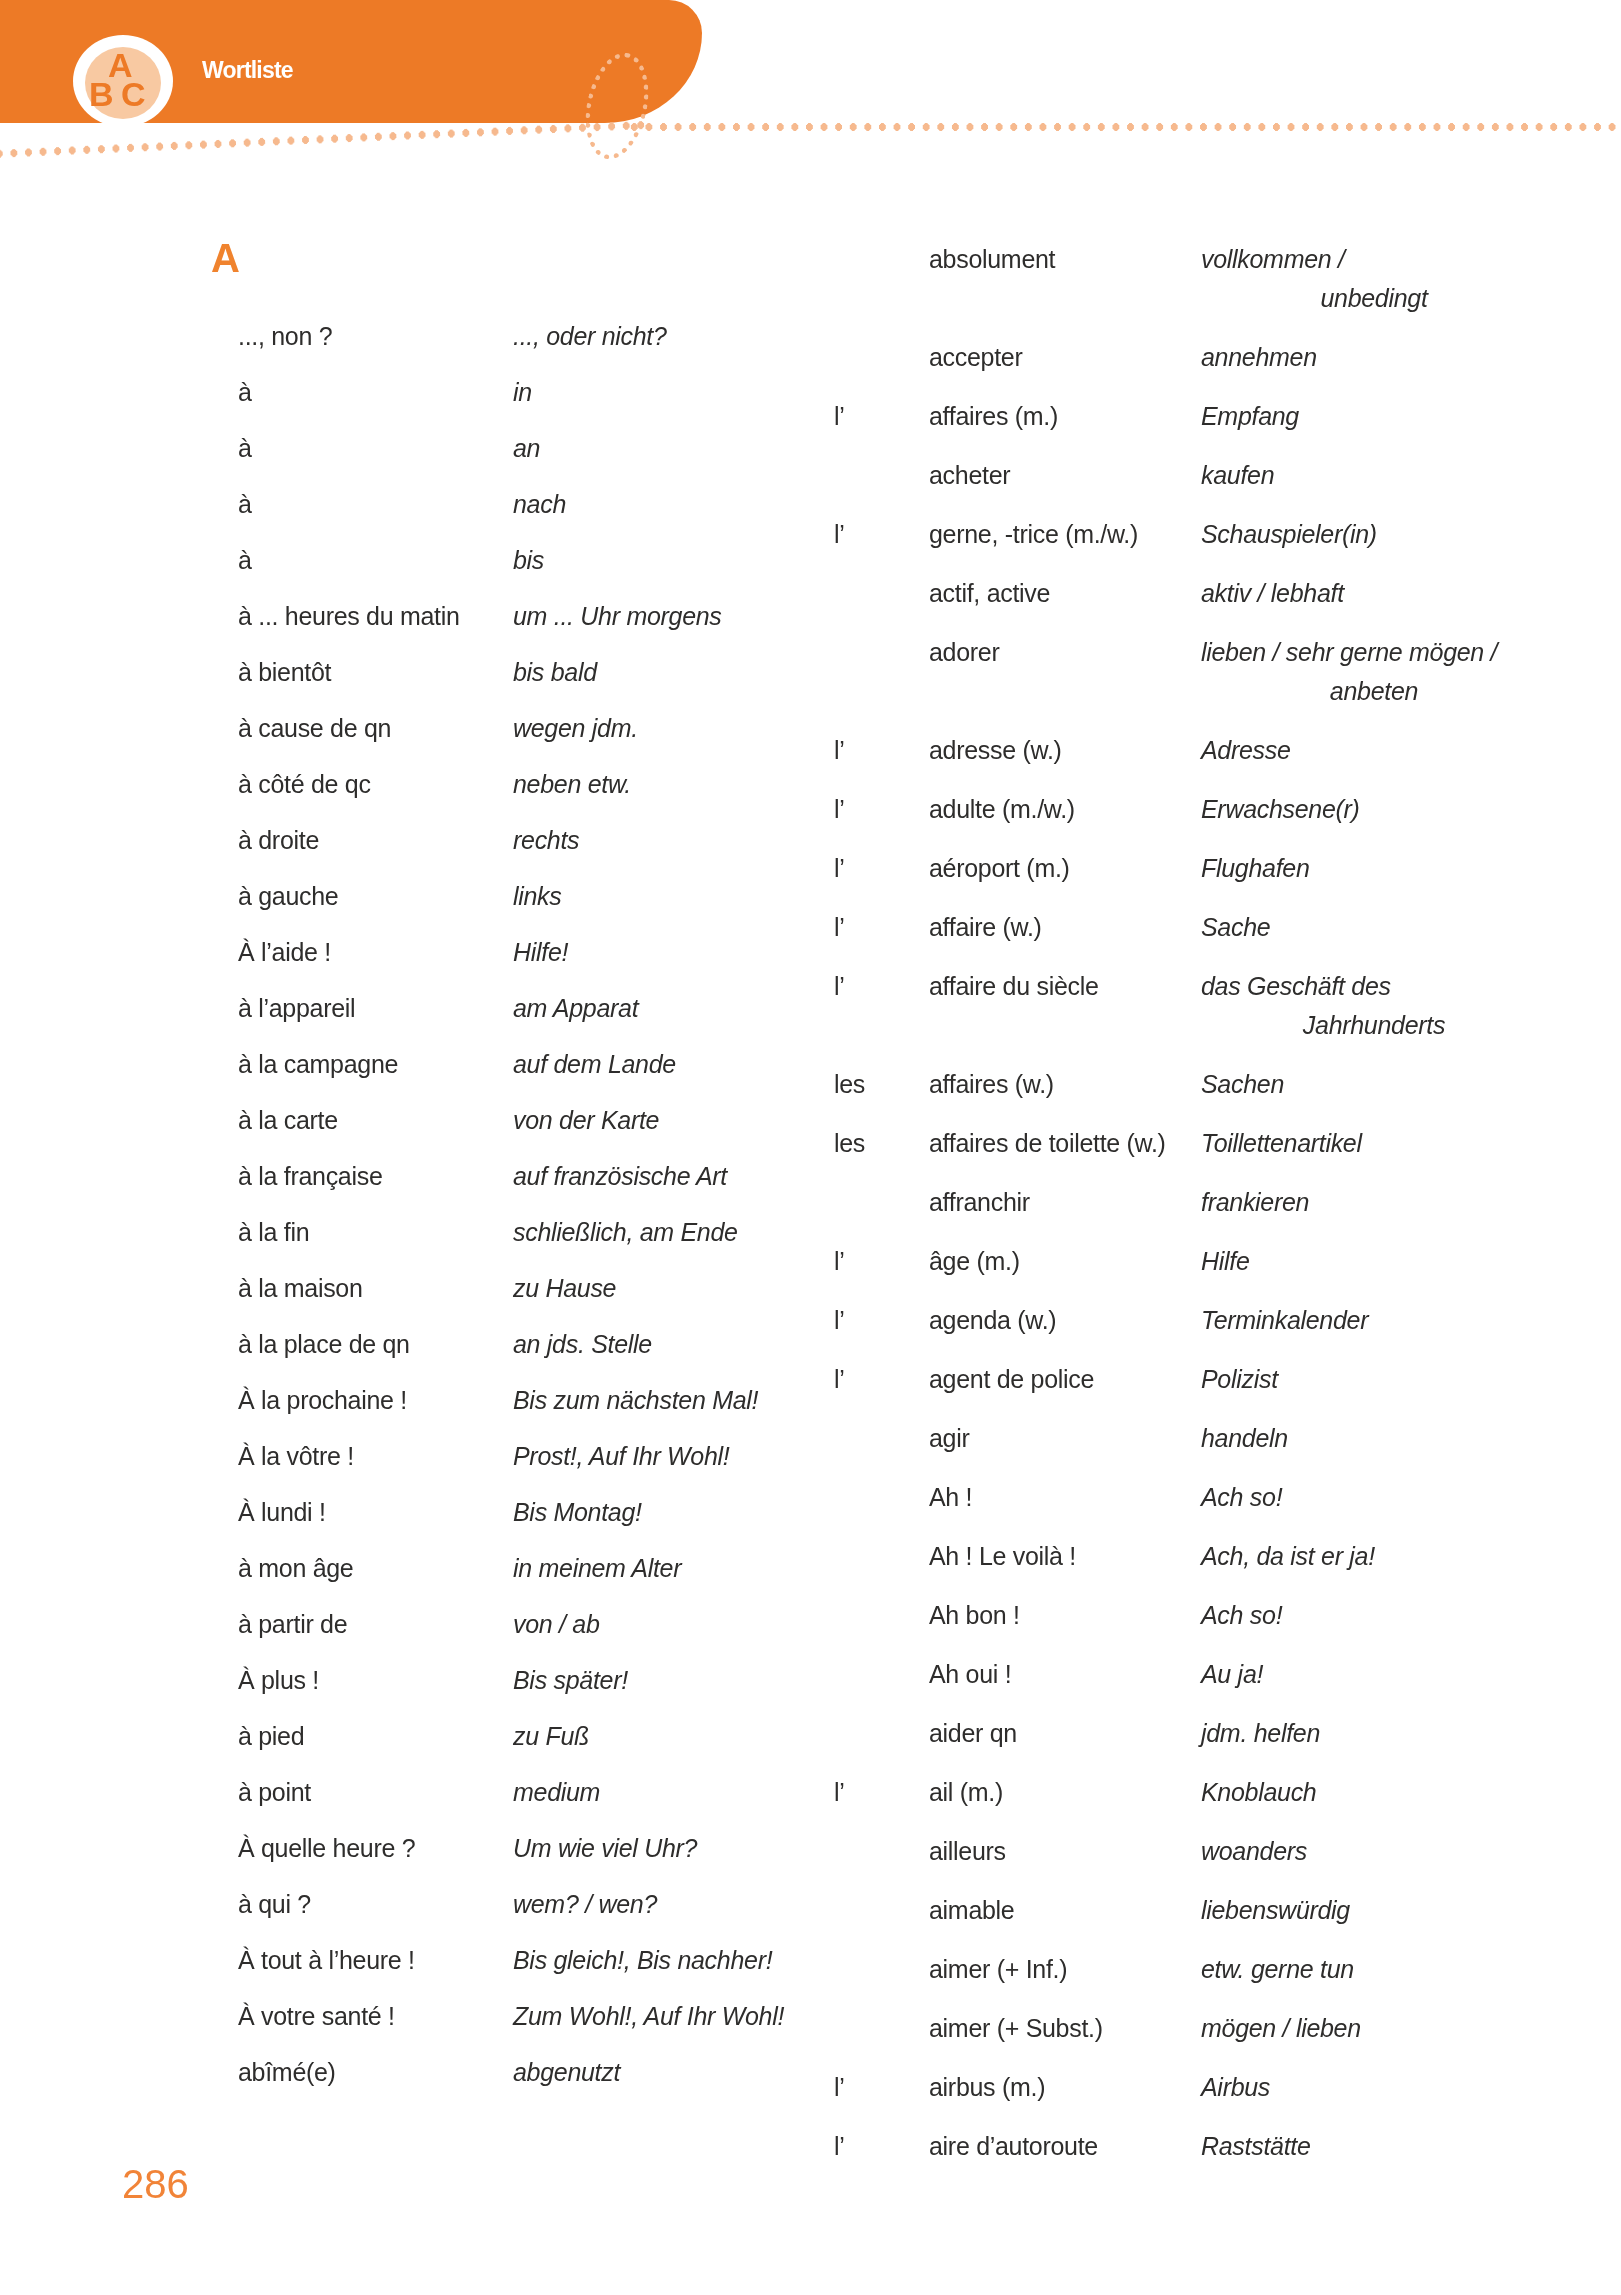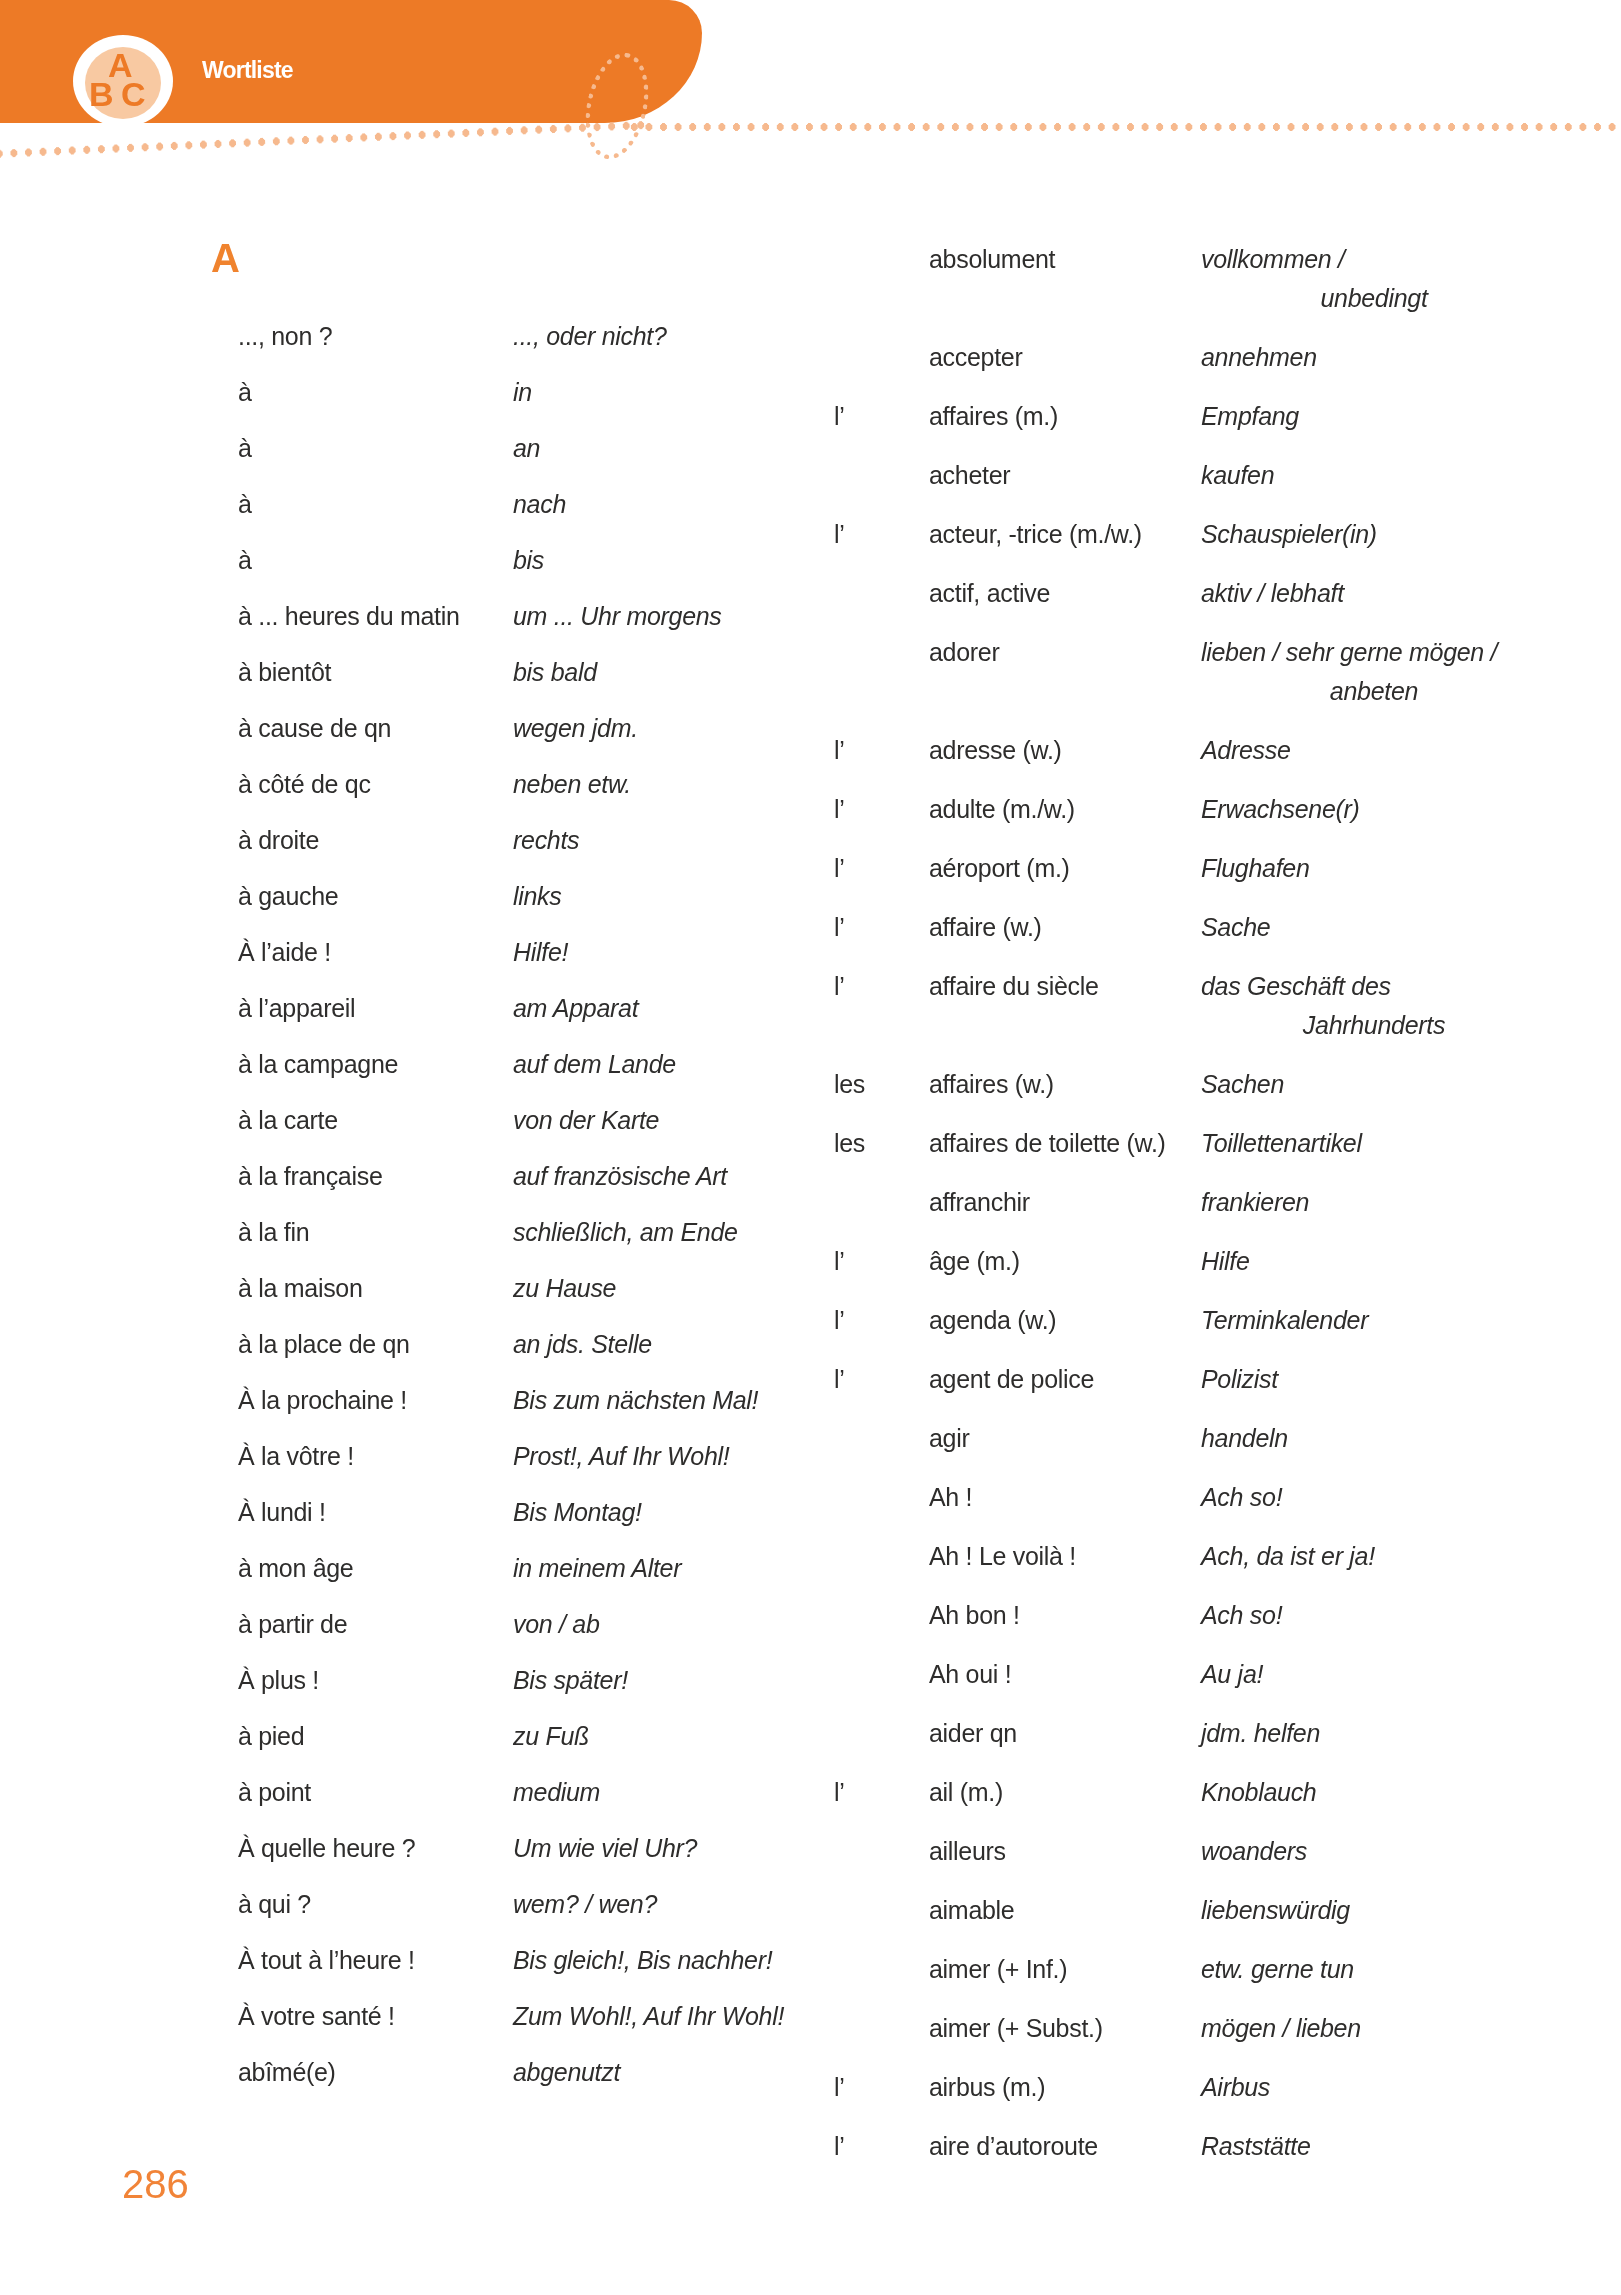--- a/index.html
+++ b/index.html
@@ -308,21 +308,21 @@
     </div>
     <div class="row">
       <span class="art"></span>
       <span class="fr">acheter</span>
       <span class="de">
         <div class="de-line">kaufen</div>
       </span>
     </div>
     <div class="row">
       <span class="art">l’</span>
-      <span class="fr">acteur, -trice (m./w.)</span>
+      <span class="fr">gerne, -trice (m./w.)</span>
       <span class="de">
         <div class="de-line">Schauspieler(in)</div>
       </span>
     </div>
     <div class="row">
       <span class="art"></span>
       <span class="fr">actif, active</span>
       <span class="de">
         <div class="de-line">aktiv / lebhaft</div>
       </span>

